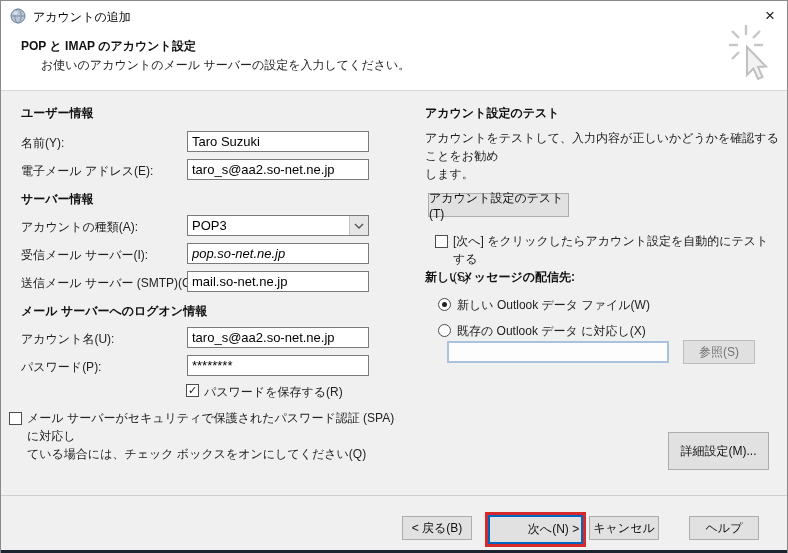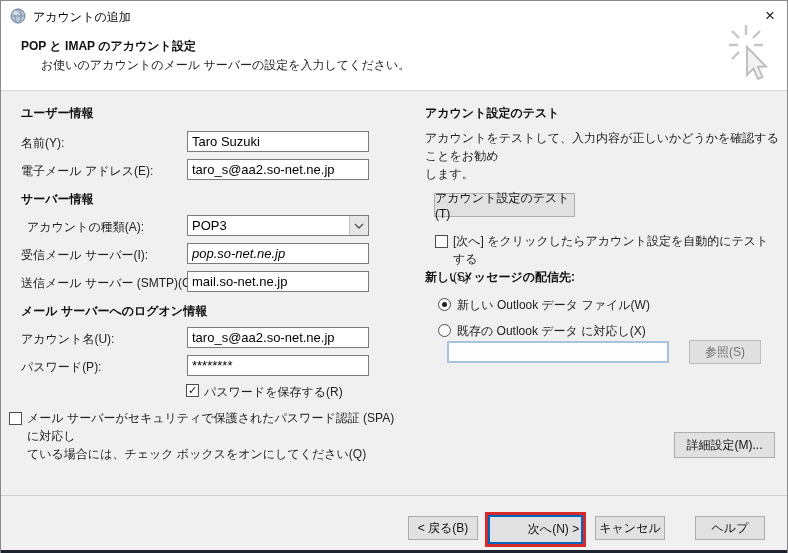--- a/index.html
+++ b/index.html
@@ -28,21 +28,21 @@
     font-family:"Liberation Sans", sans-serif;
   }
   .combo { position:absolute; width:182px; height:21px; background:#fff;
     border:1px solid #7b7b7b; display:flex; align-items:center; }
   .combo-value { flex:1; font-size:13px; padding-left:4px; }
   .combo-arrow { width:19px; height:19px; background:#e6e6e6; border-left:1px solid #c0c0c0;
     display:flex; align-items:center; justify-content:center; }
   .btn {
     position:absolute; background:#e1e1e1; border:1px solid #adadad;
     font-size:12px; color:#111; display:flex; align-items:center; justify-content:center;
-    font-family:"Liberation Sans", sans-serif; cursor:default;margin-left:6px;
+    font-family:"Liberation Sans", sans-serif; cursor:default;
   }
   .btn.disabled { background:#e0e0e0; border-color:#bdbdbd; color:#737373; }
   .checkbox { position:absolute; width:13px; height:13px; background:#fff;
     border:1px solid #4d4d4d; font-size:11px; line-height:11px; text-align:center; color:#111; }
   .radio { position:absolute; width:13px; height:13px; background:#fff;
     border:1px solid #4d4d4d; border-radius:50%; }
   .radio-dot { position:absolute; left:3px; top:3px; width:5px; height:5px;
     background:#222; border-radius:50%; }
   .path-input { position:absolute; left:446px; top:340px; width:222px; height:22px;
     background:#fdfdfd; border:2px solid #a9c3dd; font-size:12px; padding:0 3px;
@@ -93,21 +93,21 @@
   <div class="abs section" style="left:20px; top:104px;">ユーザー情報</div>
 
   <div class="abs label" style="left:20px; top:134px;">名前(Y):</div>
   <input class="tfield" style="left: 186px; top: 130px;" value="Taro Suzuki">
 
   <div class="abs label" style="left:20px; top:162px;">電子メール アドレス(E):</div>
   <input class="tfield" style="left: 186px; top: 158px;" value="taro_s@aa2.so-net.ne.jp">
 
   <div class="abs section" style="left:20px; top:190px;">サーバー情報</div>
 
-  <div class="abs label" style="left:26px; top:218px;">アカウントの種類(A):</div>
+  <div class="abs label" style="left:20px; top:218px;">アカウントの種類(A):</div>
   <div class="combo" style="left:186px; top:214px;">
     <span class="combo-value">POP3</span>
     <span class="combo-arrow">
       <svg width="10" height="6" viewBox="0 0 10 6">
           <polyline points="1,1 5,5 9,1" fill="none" stroke="#555" stroke-width="1.4"></polyline>
         </svg>
     </span>
   </div>
 
   <div class="abs label" style="left:20px; top:246px;">受信メール サーバー(I):</div>
@@ -155,21 +155,21 @@
     <span class="radio-dot"></span>
   </div>
   <div class="abs label" style="left:456px; top:296px;">新しい Outlook データ ファイル(W)</div>
 
   <div class="radio" style="left:437px; top:323px;"></div>
   <div class="abs label" style="left:456px; top:322px;">既存の Outlook データ に対応し(X)</div>
 
   <input class="path-input" value="" style="">
   <div class="btn disabled" style="left:682px; top:339px; width:72px; height:24px;">参照(S)</div>
 
-  <div class="btn" style="left:667px; top:431px; width:101px; height:26px;">詳細設定(M)...</div>
+  <div class="btn" style="left:667px; top:431px; width:101px; height:38px;">詳細設定(M)...</div>
 
   <div class="abs footer-divider"></div>
 
   <div class="btn" style="left:401px; top:515px; width:70px; height:24px;">&lt; 戻る(B)</div>
 
   <div class="abs next-annotation">
     <div class="next-btn">次へ(N) &gt;</div>
   </div>
 
   <div class="btn" style="left:588px; top:515px; width:70px; height:24px;">キャンセル</div>

